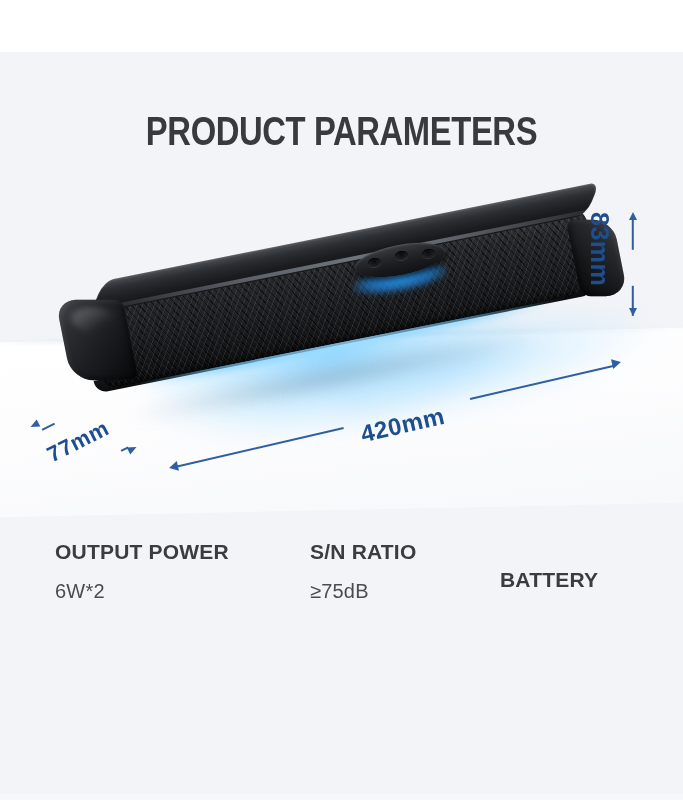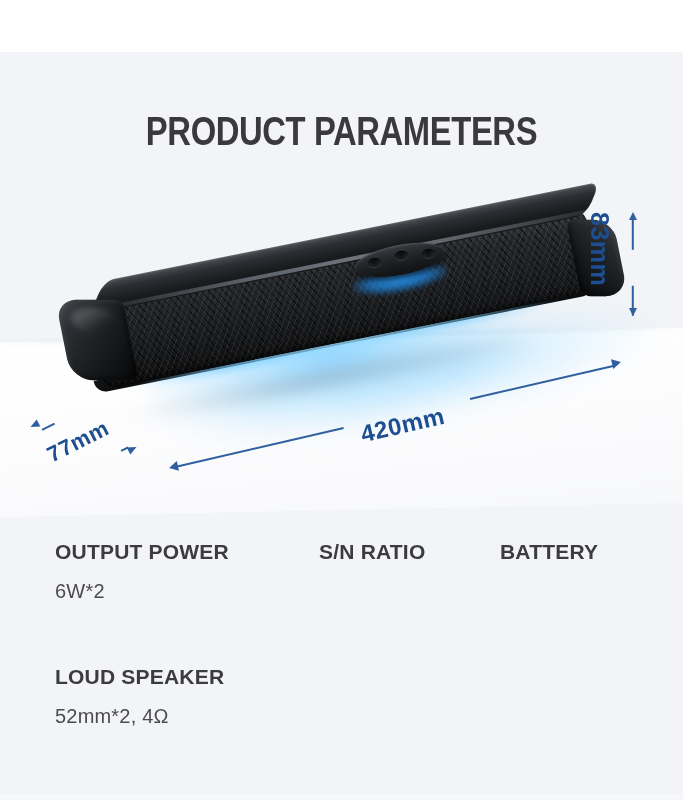--- a/index.html
+++ b/index.html
@@ -196,21 +196,21 @@
   
   .specs{position:absolute;left:0;top:540px;width:683px;}
   .spec-row{position:relative;height:125px;}
   .spec-cell{position:absolute;}
   .spec-label{
     font-size:21px;font-weight:bold;color:#3c3c3e;letter-spacing:.2px;white-space:nowrap;
   }
   .spec-value{
     margin-top:16px;font-size:20px;font-weight:normal;color:#4c4c4e;letter-spacing:.2px;white-space:nowrap;
   }
-  .c1{left:55px;} .c2{left:319px;} .c3{left:500px;}
+  .c1{left:55px;} .c2{left:310px;} .c3{left:500px;margin-top:28px;}
 </style>
 </head>
 <body>
 
 <div id="root">
 
   <div class="top-strip"></div>
 
   <div class="title">PRODUCT PARAMETERS</div>
 
@@ -269,28 +269,25 @@
 
   <div class="specs">
 
     <div class="spec-row">
       <div class="spec-cell c1">
         <div class="spec-label">OUTPUT POWER</div>
         <div class="spec-value">6W*2</div>
       </div>
       <div class="spec-cell c2">
         <div class="spec-label">S/N RATIO</div>
+        <div class="spec-value">≥75dB</div>
       </div>
       <div class="spec-cell c3">
         <div class="spec-label">BATTERY</div>
       </div>
     </div>
 
     <div class="spec-row">
-      <div class="spec-cell c1">
-        <div class="spec-label">LOUD SPEAKER</div>
-        <div class="spec-value">52mm*2, 4Ω</div>
-      </div>
     </div>
   </div>
 
   <div class="bottom-strip"></div>
 </div>
 
 </body></html>

